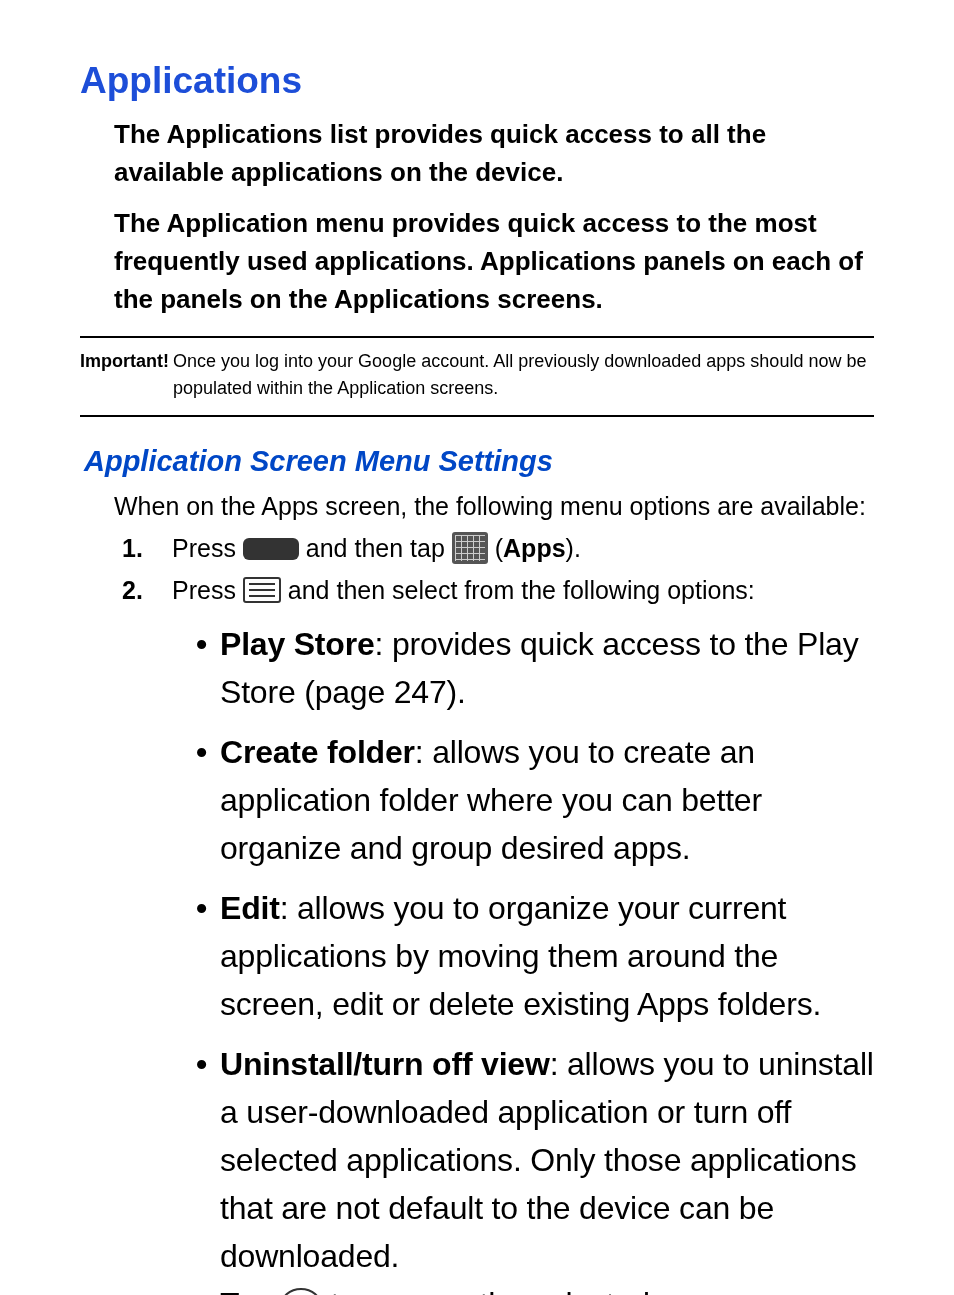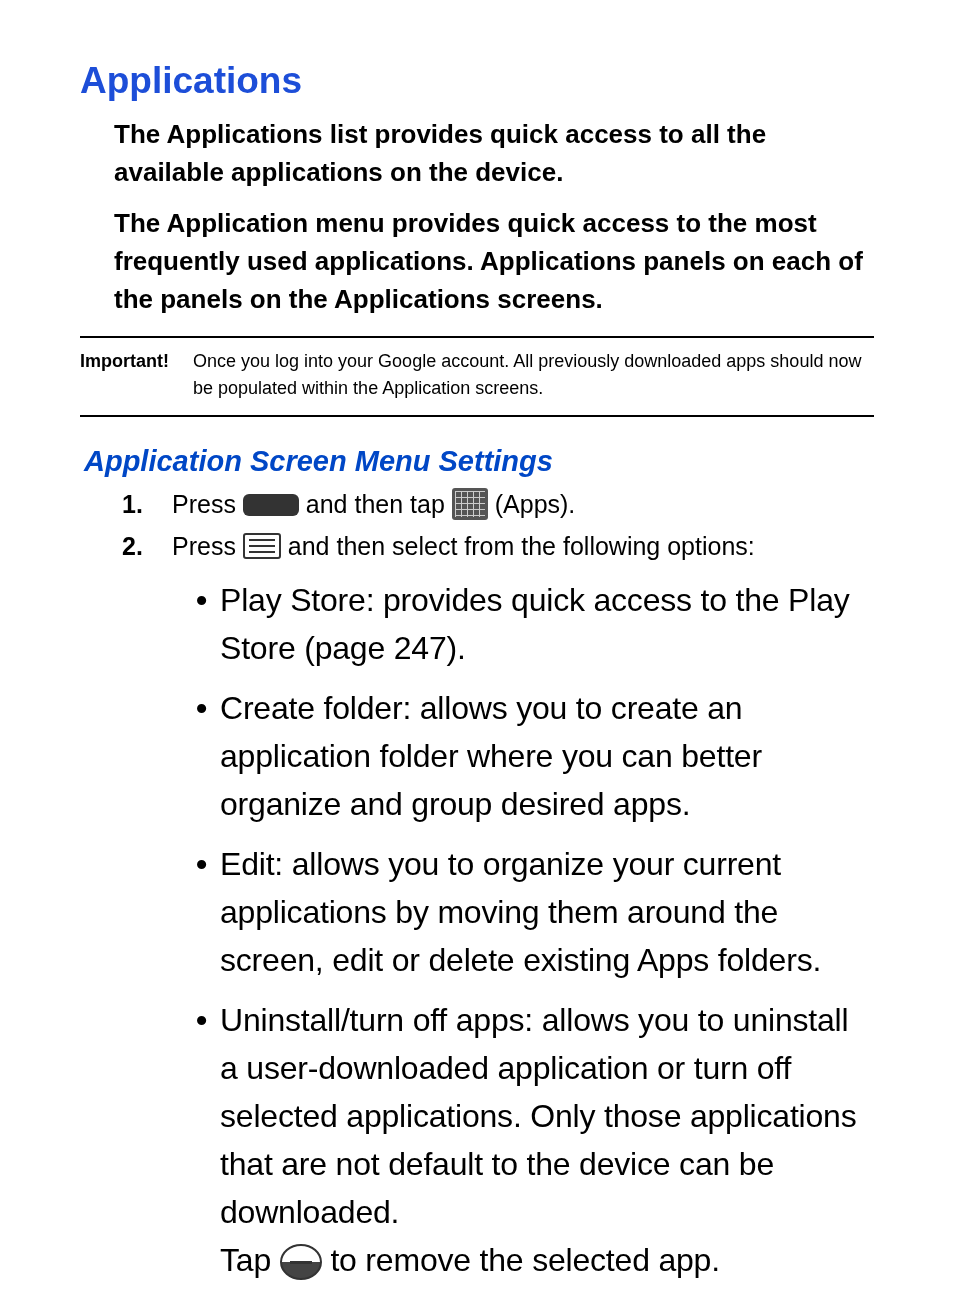--- a/index.html
+++ b/index.html
@@ -37,21 +37,21 @@
     display: flex;
     align-items: flex-start;
     font-size: 18px;
     line-height: 1.45;
   }
   .callout-label {
     font-weight: 700;
     white-space: nowrap;
   }
   .callout-body {
-    margin-left: 24px;
+    margin-left: 4px;
   }
   h2.subheading {
     color: #0047c6;
     font-style: italic;
     font-weight: 700;
     font-size: 29px;
     margin: 24px 0 8px 4px;
   }
   p.lead {
     font-size: 25px;
@@ -165,21 +165,21 @@
     letter-spacing: -0.2px;
     margin: 12px 0;
   }
   ul.bullets > li::before {
     content: "•";
     position: absolute;
     left: 0;
     top: 0;
     font-weight: 700;
   }
-  .b { font-weight: 400; }
+  .b { font-weight: 700; }
   .page-number {
     font-size: 25px;
     margin-top: 46px;
     margin-left: 70px;
   }
 </style>
 </head>
 <body>
 
 <div class="page">
@@ -191,20 +191,21 @@
 
   <div class="callout">
     <div class="callout-inner">
       <span class="callout-label">Important!</span>
       <span class="callout-body">Once you log into your Google account. All previously downloaded apps should now be populated within the Application screens.</span>
     </div>
   </div>
 
   <h2 class="subheading">Application Screen Menu Settings</h2>
 
+  <p class="lead">When on the Apps screen, the following menu options are available:</p>
 
   <ol class="steps">
     <li>
       <span>Press </span>
       <span class="icon icon-home"></span>
       <span> and then tap </span>
       <span class="icon icon-apps-grid"></span>
       <span> (</span><span class="b">Apps</span><span>).</span>
     </li>
     <li>
@@ -216,21 +217,21 @@
         <li>
           <span class="b">Play Store</span><span>: provides quick access to the Play Store (page 247).</span>
         </li>
         <li>
           <span class="b">Create folder</span><span>: allows you to create an application folder where you can better organize and group desired apps.</span>
         </li>
         <li>
           <span class="b">Edit</span><span>: allows you to organize your current applications by moving them around the screen, edit or delete existing Apps folders.</span>
         </li>
         <li>
-          <span class="b">Uninstall/turn off apps</span><span>: allows you to uninstall a user-downloaded application or turn off selected applications. Only those applications that are not default to the device can be downloaded.</span><br>
+          <span class="b">Uninstall/turn off view</span><span>: allows you to uninstall a user-downloaded application or turn off selected applications. Only those applications that are not default to the device can be downloaded.</span><br>
           <span>Tap </span>
           <span class="icon icon-remove"></span>
           <span> to remove the selected app.</span>
         </li>
       </ul>
     </li>
   </ol>
 
   <div class="page-number">193</div>
 

